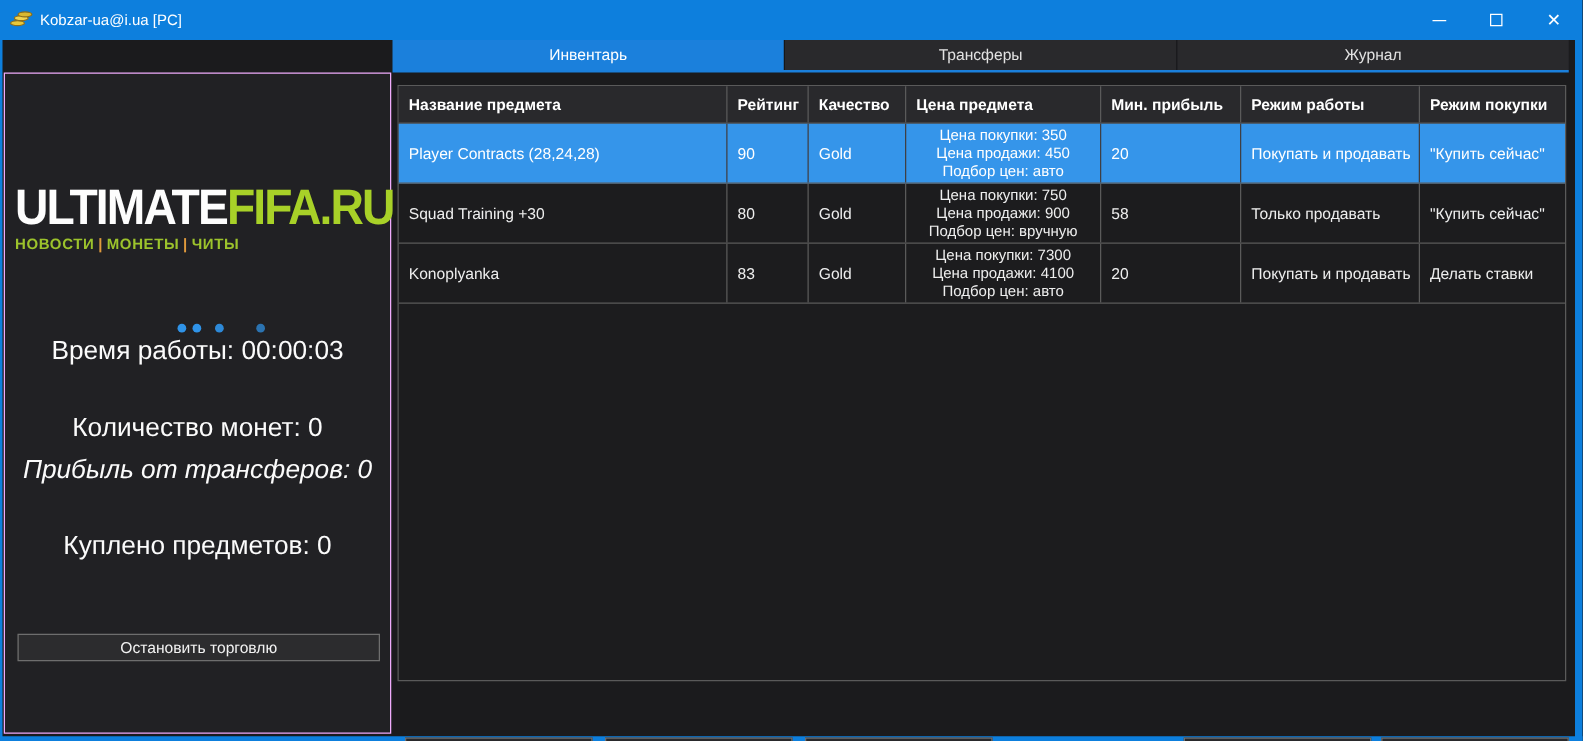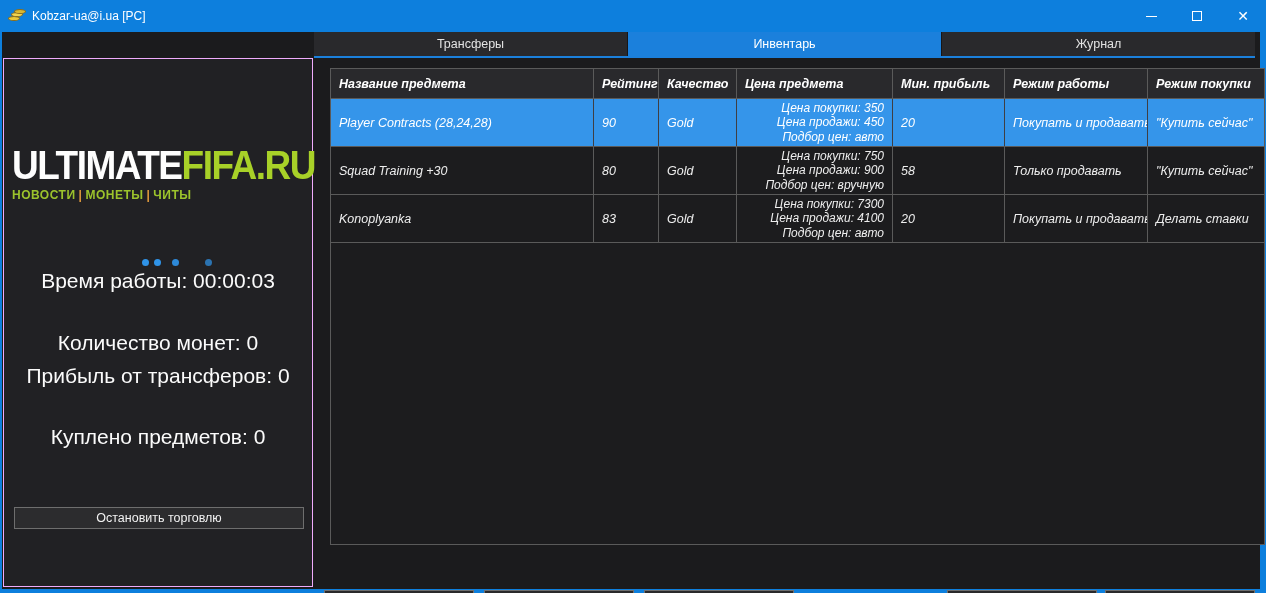--- a/index.html
+++ b/index.html
@@ -47,43 +47,43 @@
               color:#9cc32c; white-space:nowrap; }
   .logo-sub .sep { color:#e09a3c; padding:0 3px; }
   .dots { position:absolute; left:0; top:200px; width:310px; height:8px; }
   .dot { position:absolute; top:0; width:7px; height:7px; border-radius:50%; background:#2f93e8; }
   .dot.d1{ left:138px; } .dot.d2{ left:150px; } .dot.d3{ left:168px; opacity:.92; }
   .dot.d4{ left:201px; opacity:.72; }
 
   .stat { position:absolute; width:100%; text-align:center; font-size:21px; color:#fbfbfb; }
   .stat.uptime { top:210px; }
   .stat.coins  { top:272px; }
-  .stat.profit { top:305px; }
+  .stat.profit { top:305px;font-style:italic; }
   .stat.bought { top:366px; }
   .stat.sold   { top:398px; }
 
   .stop-btn { position:absolute; left:10px; top:448px; width:290px; height:22px;
               background:#2c2c2e; border:1px solid #6e6e6e; color:#f2f2f2; font-size:12.5px;
               display:flex; align-items:center; justify-content:center; cursor:default; }
 
   
   .main { position:absolute; left:316px; top:26px; right:2px; bottom:0; }
-  .itable { position:absolute; left:12px; top:10px; width:935px; height:477px;
-            border:1px solid #5a5a5a; background:#1c1c1e;font-style:italic; }
+  .itable { position:absolute; left:0; top:10px; width:935px; height:477px;
+            border:1px solid #5a5a5a; background:#1c1c1e; }
   .trow { display:grid; grid-template-columns:263px 65px 78px 156px 112px 143px 116px;
           border-bottom:1px solid #5a5a5a; }
   .trow.header { height:30px; background:#29292c; }
   .trow.data { height:48px; }
   .cell { border-right:1px solid #5a5a5a; display:flex; align-items:center;
           padding:0 8px; color:#eee; font-size:12.5px; overflow:hidden; white-space:nowrap; }
   .cell:last-child { border-right:none; }
   .trow.header .cell { font-weight:700; color:#fff; }
   .trow.selected { background:#3595ea; }
   .trow.selected .cell { color:#fff; border-right-color:#3f3f44; }
-  .price-cell { flex-direction:column; align-items:flex-end; justify-content:center; }
+  .price-cell { flex-direction:column; align-items:center; justify-content:center; }
   .price-line { font-size:12px; line-height:14.5px; }
 
   
   .action-btn { position:absolute; top:532px; height:22px; width:150px;
                 background:#29292b; border:1px solid #6e6e6e; color:#f0f0f0; font-size:12.5px;
                 display:flex; align-items:center; justify-content:center; cursor:default; }
   .b-add  { left:6px; }  .b-edit { left:166px; } .b-del { left:326px; }
   .b-load { left:629px; } .b-save { left:787px; }
 </style>
 </head>
@@ -107,22 +107,22 @@
         </div>
       <div class="win-btn">
           <span class="glyph-close">✕</span>
         </div>
     </div>
   </div>
 
   <div class="app">
 
     <div class="tabstrip">
+      <div class="tab active">Инвентарь</div>
       <div class="tab">Трансферы</div>
-      <div class="tab active">Инвентарь</div>
       <div class="tab">Журнал</div>
     </div>
 
     <div class="sidebar">
       <div class="logo">
         <div class="logo-line">
           <span class="logo-white">ULTIMATE</span><span class="logo-green">FIFA.RU</span>
         </div>
         <div class="logo-sub">
           <span>НОВОСТИ</span><span class="sep">|</span><span>МОНЕТЫ</span><span class="sep">|</span><span>ЧИТЫ</span>

